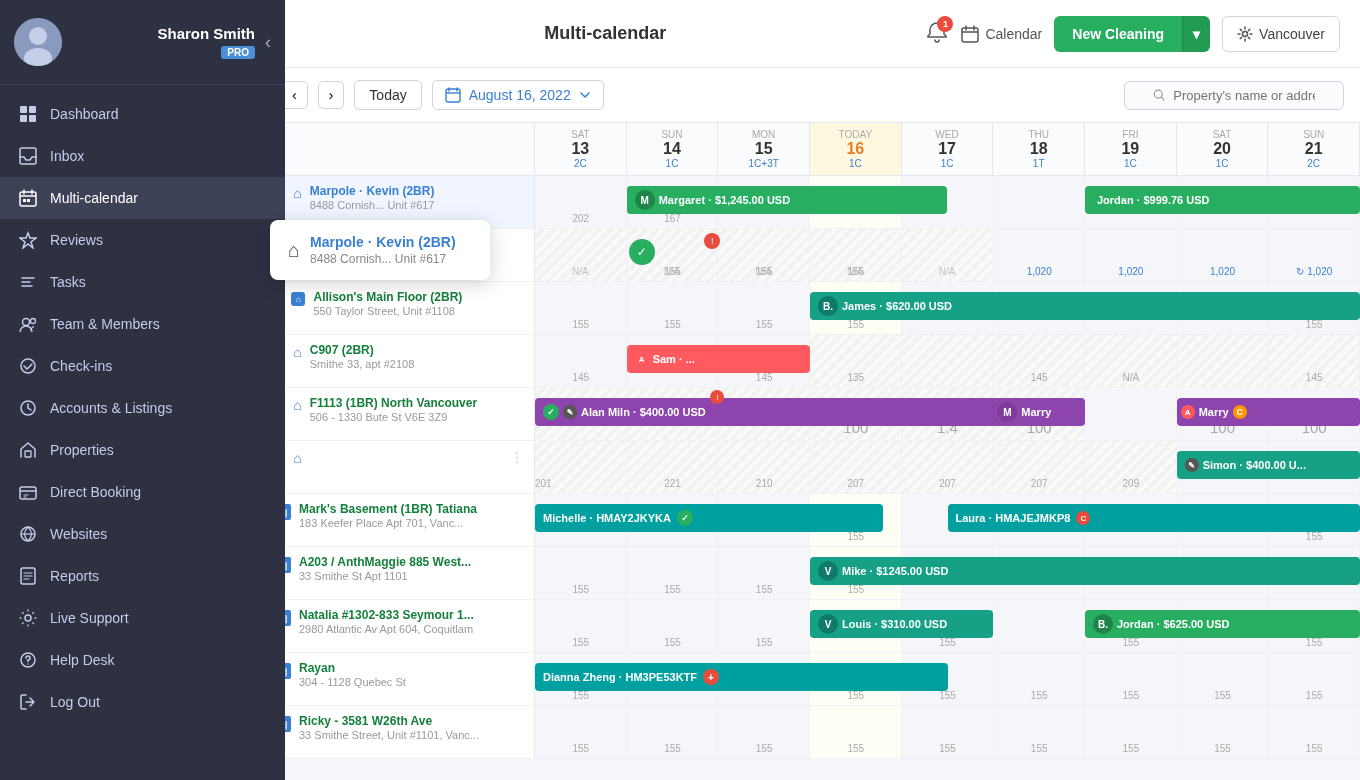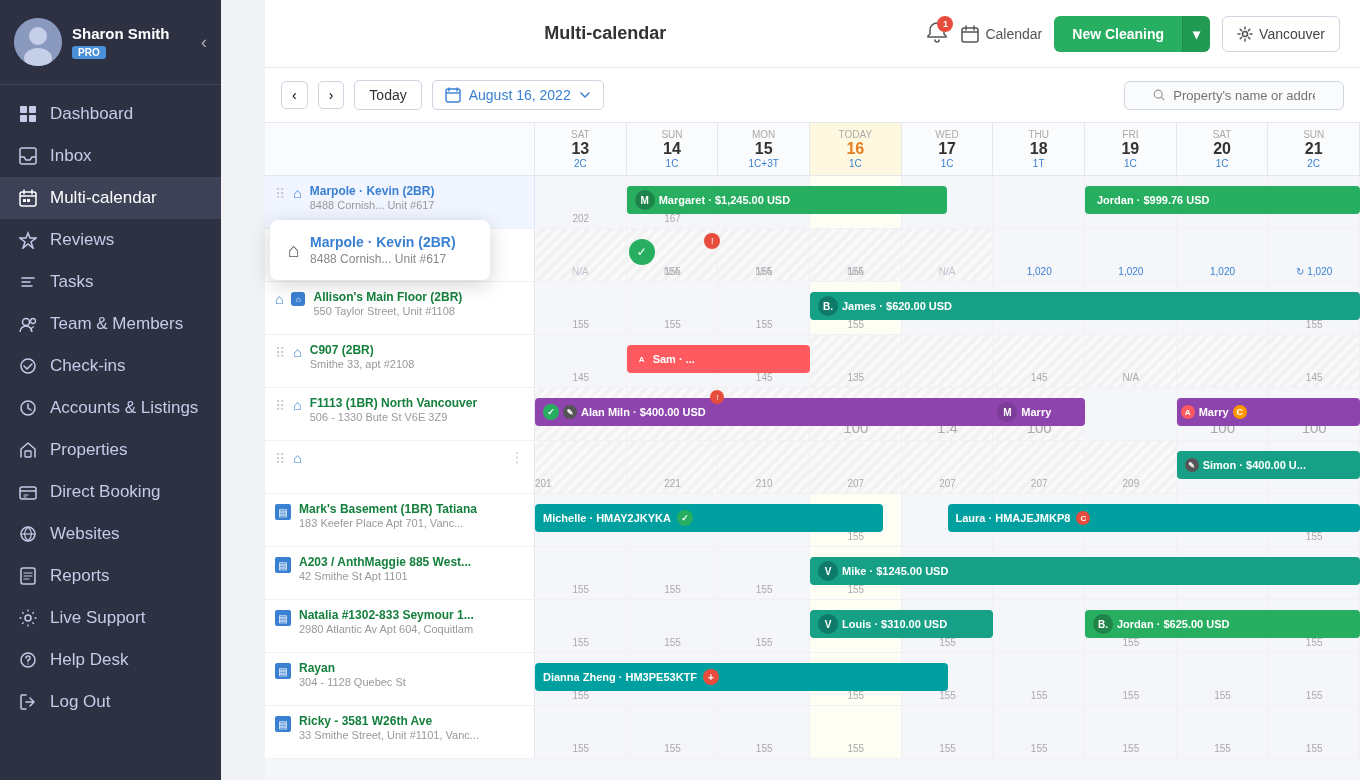--- a/index.html
+++ b/index.html
@@ -1,40 +1,40 @@
 <!DOCTYPE html>
 <html><head>
   <meta charset="utf-8">
   <style>
     * { box-sizing: border-box; margin: 0; padding: 0; }
     body { font-family: -apple-system, BlinkMacSystemFont, 'Segoe UI', sans-serif; background: #f0f2f5; overflow: hidden; width: 1360px; height: 780px; }
 
     
     .sidebar {
-      position: fixed; left: 0; top: 0; width: 221px; height: 780px;
-      background: #2d3142; color: #fff; display: flex; flex-direction: column; z-index: 100;
+      position: fixed; left: 0; top: 0; width: 285px; height: 780px;
+      background: #2d3142; color: #fff; display: flex; flex-direction: column; z-index: 100; text-align: right;
     }
     .sidebar-header {
       display: flex; align-items: center; padding: 18px 14px; border-bottom: 1px solid #3d4257;
       gap: 10px; position: relative;
     }
     .avatar {
       width: 48px; height: 48px; border-radius: 50%; background: #7a8bbf;
       display: flex; align-items: center; justify-content: center; overflow: hidden; flex-shrink: 0;
     }
     .avatar svg { width: 48px; height: 48px; }
     .user-info { flex: 1; }
     .user-name { font-size: 15px; font-weight: 600; color: #fff; }
     .user-badge { background: #4a90d9; color: #fff; font-size: 10px; font-weight: 700; padding: 1px 6px; border-radius: 3px; display: inline-block; margin-top: 2px; }
     .sidebar-collapse { margin-left: auto; cursor: pointer; color: #aab; font-size: 18px; }
 
     .sidebar-nav { flex: 1; overflow-y: auto; padding: 8px 0; }
     .nav-item {
       display: flex; align-items: center; gap: 12px; padding: 11px 18px;
-      cursor: pointer; color: #c5cbe8; font-size: 17px; font-weight: 500;
+      cursor: pointer; color: #c5cbe8; font-size: 14px; font-weight: 500;
       transition: background 0.15s; border-radius: 0;
     }
     .nav-item.active { background: #3d4257; color: #fff; }
     .nav-icon { width: 20px; height: 20px; display: flex; align-items: center; justify-content: center; flex-shrink: 0; }
 
     
     .main { margin-left: 265px; height: 780px; display: flex; flex-direction: column; background: #f5f6fa; }
 
     
     .top-header {
@@ -725,21 +725,21 @@
               <span style="flex:1;text-align:center;">155</span>
             </div>
           </div>
         </div>
 
         <div class="row-wrap">
           <div class="prop-info">
             <div style="width:16px;height:16px;background:#3a80d2;border-radius:2px;display:flex;align-items:center;justify-content:center;flex-shrink:0;font-size:10px;color:#fff;margin-top:2px;">▤</div>
             <div>
               <div class="prop-name">A203 / AnthMaggie 885 West...</div>
-              <div class="prop-addr">42 Smithe St Apt 1101</div>
+              <div class="prop-addr">33 Smithe St Apt 1101</div>
             </div>
           </div>
           <div class="grid-cells" style="position:relative;min-height:52px;">
             <div class="grid-cell"></div>
             <div class="grid-cell"></div>
             <div class="grid-cell"></div>
             <div class="grid-cell today-bg"></div>
             <div class="grid-cell"></div>
             <div class="grid-cell"></div>
             <div class="grid-cell"></div>

